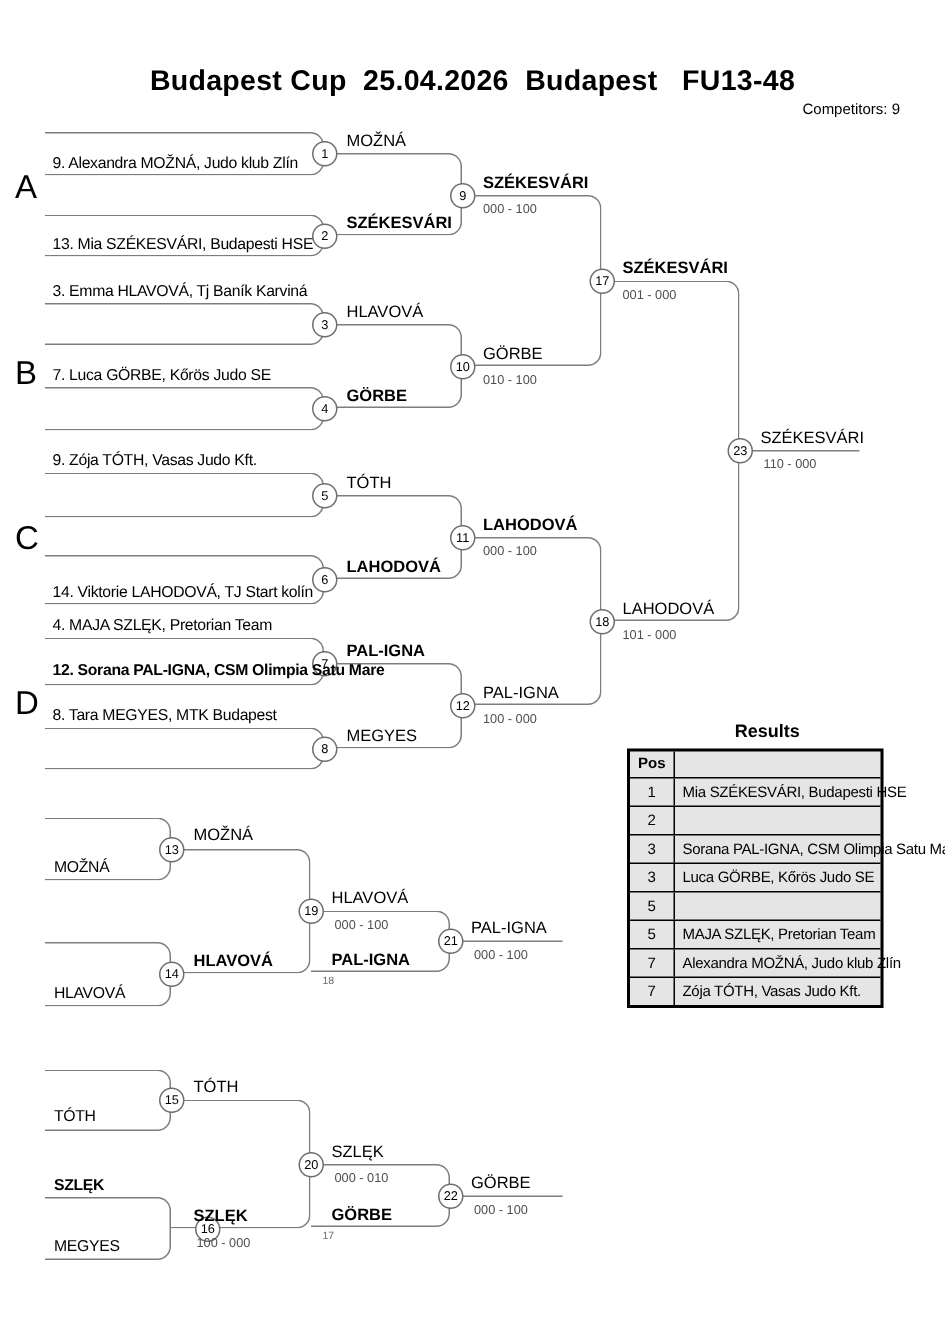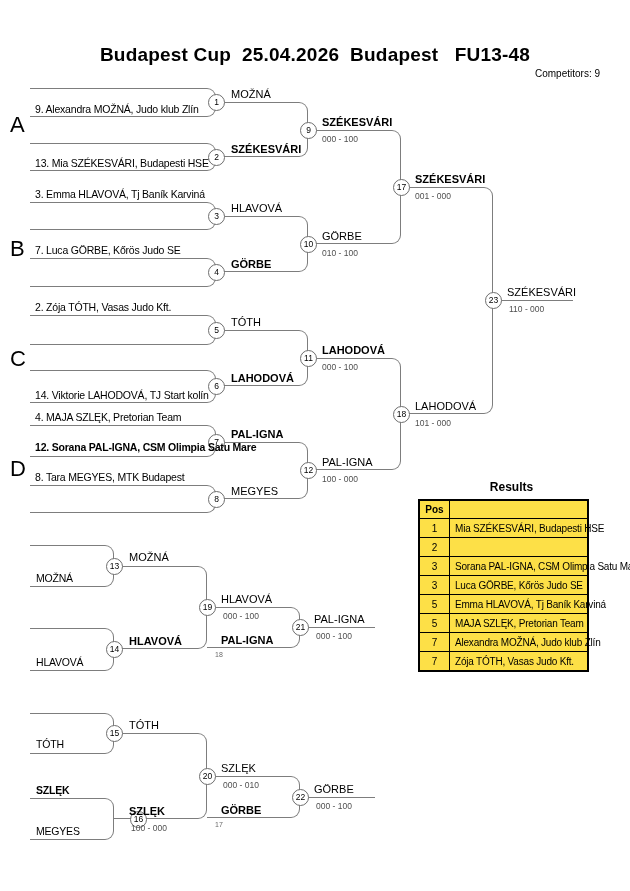--- a/index.html
+++ b/index.html
@@ -30,21 +30,21 @@
   .nm{font-size:10.5px;line-height:13px;height:13px;white-space:nowrap;letter-spacing:-0.2px;z-index:6;}
   .nm.bd{font-weight:bold;}
   .wl{font-size:11px;line-height:13px;height:13px;white-space:nowrap;font-weight:normal;z-index:6;}
   .wl.bd{font-weight:bold;}
   .sc{font-size:8.5px;line-height:10px;color:#4f4f4f;white-space:nowrap;z-index:6;}
   .fn{font-size:7px;line-height:8px;color:#6a6a6a;z-index:6;}
   
   .res-title{left:418px;top:480px;width:187px;text-align:center;font-size:12px;font-weight:bold;}
   .res-table{
     left:418px;top:499px;width:171px;box-sizing:border-box;
-    border:2px solid #000;background:#fde047;
+    border:2px solid #000;background:#e5e5e5;
   }
   .res-row{display:flex;height:18px;border-bottom:1px solid #000;}
   .res-row:last-child{border-bottom:none;}
   .res-row.hdr{height:17px;font-weight:bold;}
   .cell-pos{
     width:29px;flex:none;border-right:1px solid #000;
     display:flex;align-items:center;justify-content:center;font-size:10px;
   }
   .cell-name{
     flex:1;display:flex;align-items:center;padding-left:5px;
@@ -95,21 +95,21 @@
 <div class="abs circle" style="left:300px;top:350px;">11</div>
 <div class="abs circle" style="left:300px;top:462px;">12</div>
 <div class="abs circle" style="left:393px;top:179px;">17</div>
 <div class="abs circle" style="left:393px;top:406px;">18</div>
 <div class="abs circle" style="left:485px;top:292px;">23</div>
 
 <div class="abs nm" style="left:35px;top:103px;text-align:center;">9. Alexandra MOŽNÁ, Judo klub Zlín</div>
 <div class="abs nm" style="left:35px;top:157px;">13. Mia SZÉKESVÁRI, Budapesti HSE</div>
 <div class="abs nm" style="left:35px;top:188px;">3. Emma HLAVOVÁ, Tj Baník Karviná</div>
 <div class="abs nm" style="left:35px;top:244px;">7. Luca GÖRBE, Kőrös Judo SE</div>
-<div class="abs nm" style="left:35px;top:301px;">2. Zója TÓTH, Vasas Judo Kft.</div>
+<div class="abs nm" style="left:35px;top:301px;">9. Zója TÓTH, Vasas Judo Kft.</div>
 <div class="abs nm" style="left:35px;top:389px;">14. Viktorie LAHODOVÁ, TJ Start kolín</div>
 <div class="abs nm" style="left:35px;top:411px;">4. MAJA SZLĘK, Pretorian Team</div>
 <div class="abs nm bd" style="left:35px;top:441px;">12. Sorana PAL-IGNA, CSM Olimpia Satu Mare</div>
 <div class="abs nm" style="left:35px;top:471px;">8. Tara MEGYES, MTK Budapest</div>
 
 <div class="abs wl" style="left:231px;top:88px;">MOŽNÁ</div>
 <div class="abs wl bd" style="left:231px;top:143px;">SZÉKESVÁRI</div>
 <div class="abs wl" style="left:231px;top:202px;">HLAVOVÁ</div>
 <div class="abs wl bd" style="left:231px;top:258px;">GÖRBE</div>
 <div class="abs wl" style="left:231px;top:316px;">TÓTH</div>
@@ -197,21 +197,20 @@
   <div class="res-row">
     <div class="cell-pos">3</div>
     <div class="cell-name">Sorana PAL-IGNA, CSM Olimpia Satu Mare</div>
   </div>
   <div class="res-row">
     <div class="cell-pos">3</div>
     <div class="cell-name">Luca GÖRBE, Kőrös Judo SE</div>
   </div>
   <div class="res-row">
     <div class="cell-pos">5</div>
-    <div class="cell-name">Emma HLAVOVÁ, Tj Baník Karviná</div>
   </div>
   <div class="res-row">
     <div class="cell-pos">5</div>
     <div class="cell-name">MAJA SZLĘK, Pretorian Team</div>
   </div>
   <div class="res-row">
     <div class="cell-pos">7</div>
     <div class="cell-name">Alexandra MOŽNÁ, Judo klub Zlín</div>
   </div>
   <div class="res-row">

